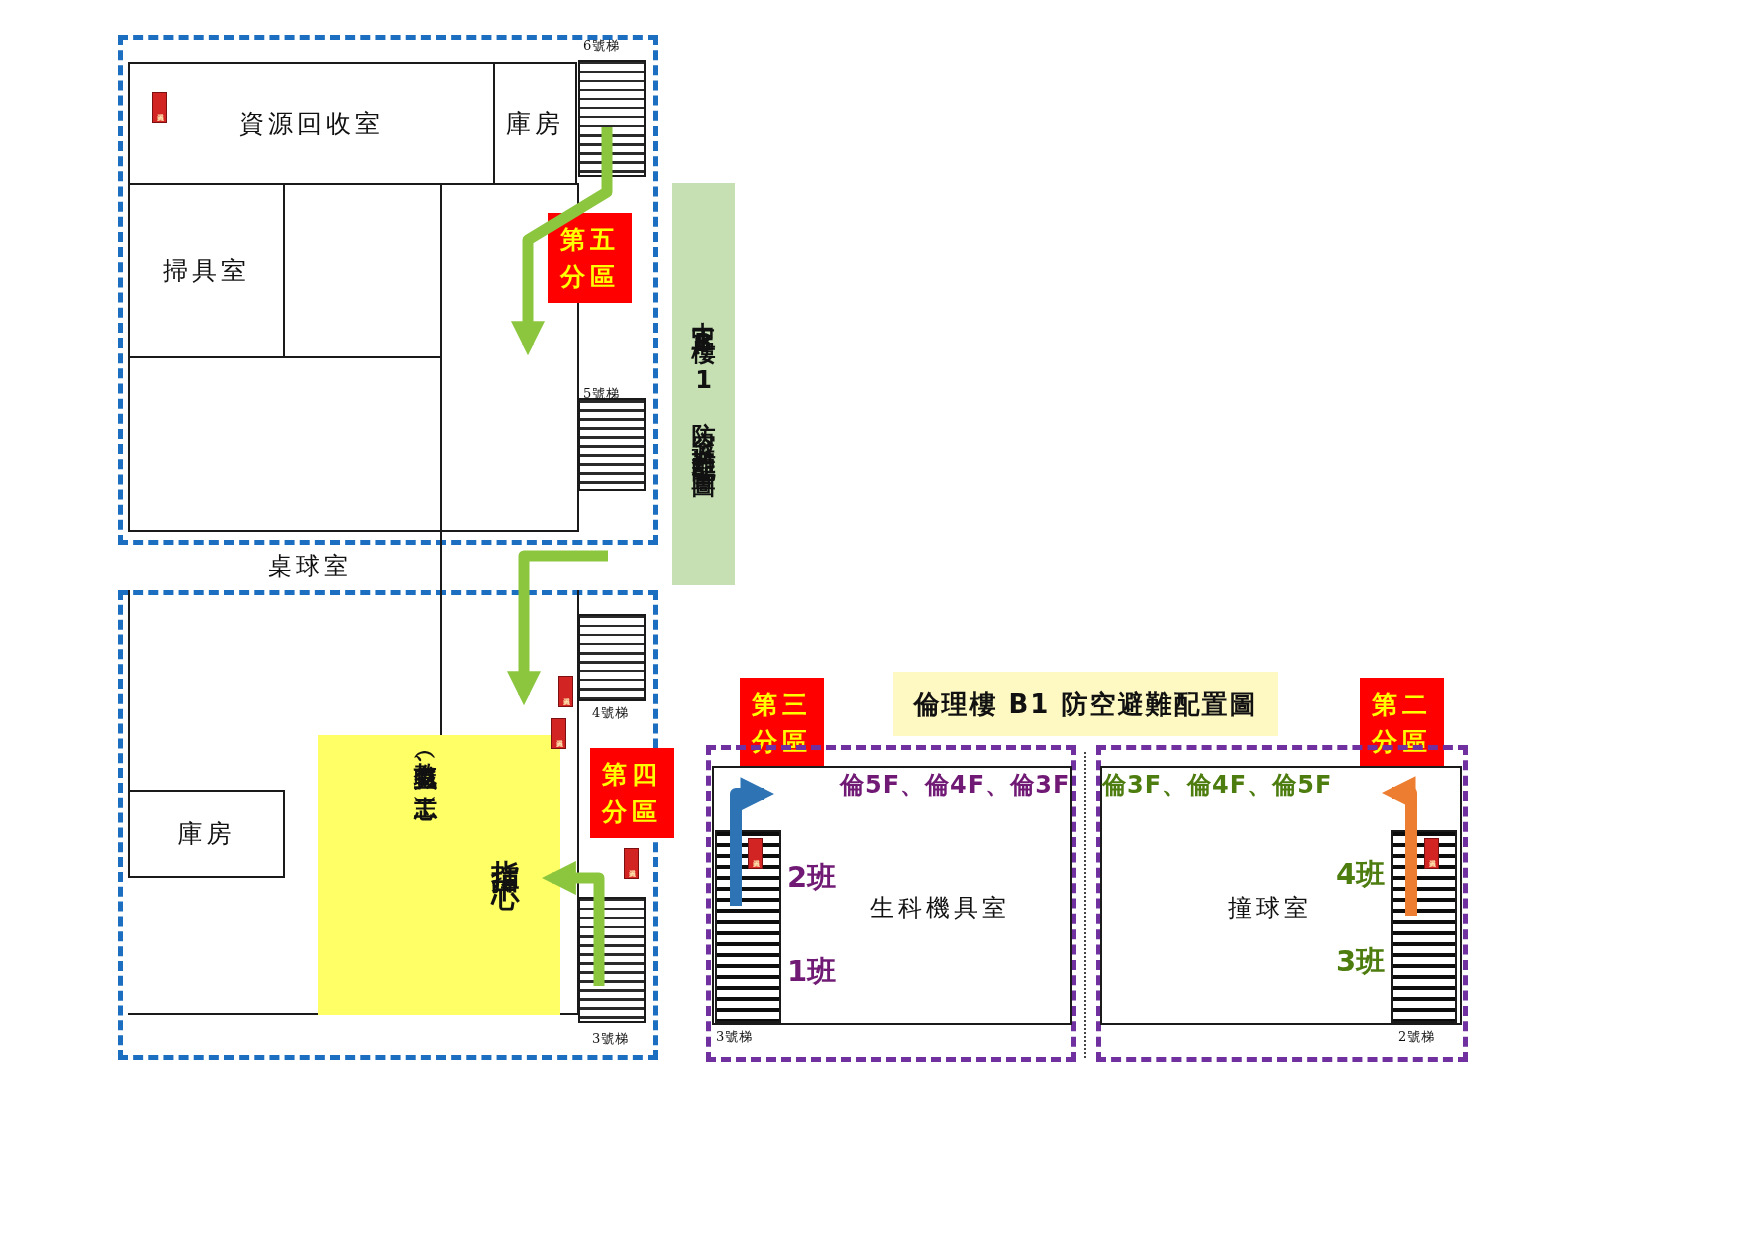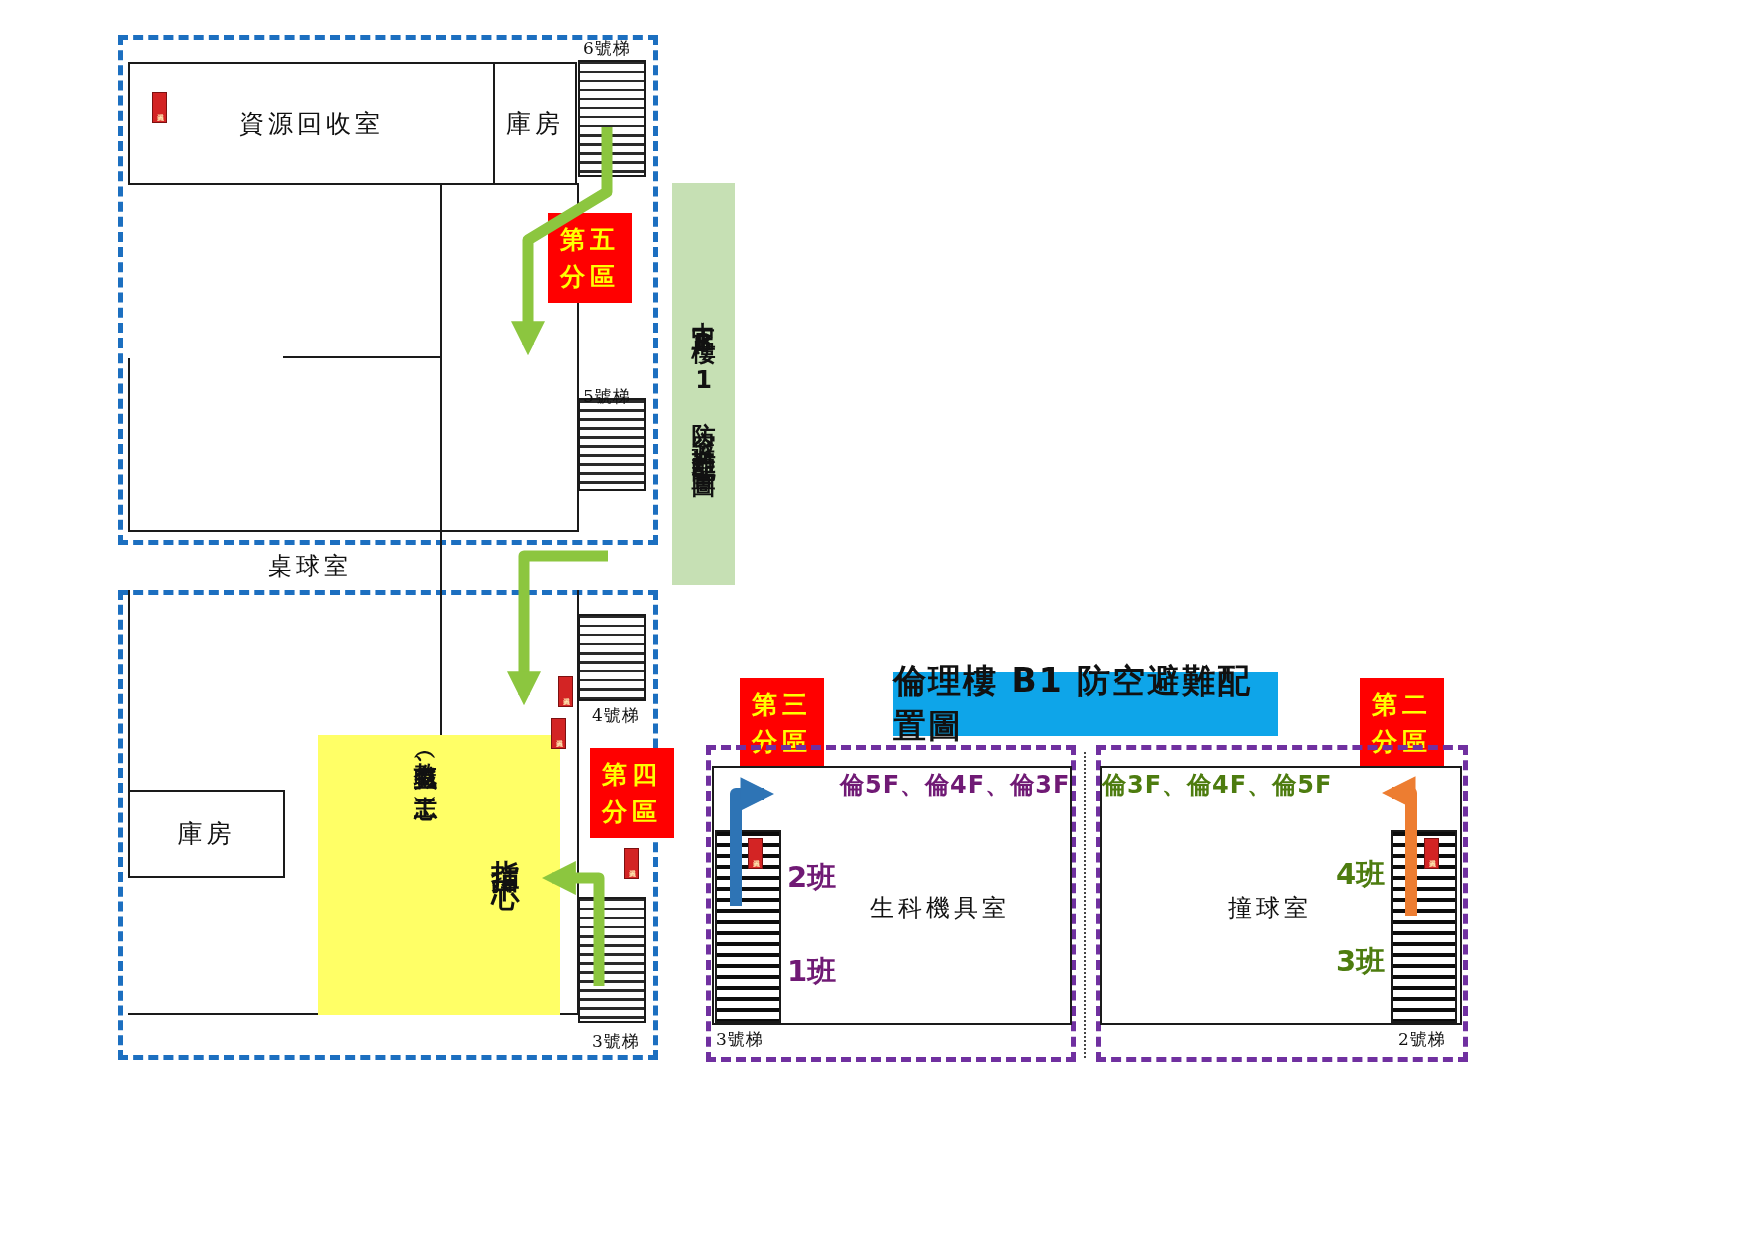--- a/index.html
+++ b/index.html
@@ -10,34 +10,34 @@
   .dashed-blue   { position:absolute; border:5px dashed #1c6fc0; background:transparent; }
   .dashed-purple { position:absolute; border:5px dashed #7030a0; background:transparent; }
 
   .wall { position:absolute; background:#1a1a1a; }
   .room { position:absolute; border:2px solid #1a1a1a; display:flex; align-items:center; justify-content:center; }
 
   .room-label { font-family:Liberation Sans, sans-serif; color:#111; font-size:25px; letter-spacing:4px;
                 text-align:right; white-space:pre-line; line-height:1.5; }
   .free-label { position:absolute; font-family:"DejaVu Serif", serif; color:#111; font-size:24px;
                 letter-spacing:4px; text-align:center; }
-  .stair-label { position:absolute; font-family:"DejaVu Serif", serif; color:#111; font-size:17px; letter-spacing:1px; }
+  .stair-label { position:absolute; font-family:"DejaVu Serif", serif; color:#111; font-size:13px; letter-spacing:1px; }
 
   .stairs { position:absolute; border:2px solid #1a1a1a;
             background:repeating-linear-gradient(180deg,#2a2a2a 0 2.5px,#ffffff 2.5px 9px); }
   .stairs-dense { background:repeating-linear-gradient(180deg,#0d0d0d 0 4.5px,#ffffff 4.5px 11px); }
 
   .zone { position:absolute; background:#ff0000; color:#ffff00; font-weight:bold; font-size:25px;
           display:flex; align-items:center; justify-content:center; text-align:center;
           white-space:pre-line; line-height:1.5; letter-spacing:5px; }
 
   .vtitle { position:absolute; background:#c6e0b4; color:#111; writing-mode:vertical-rl; text-orientation:upright;
             font-weight:bold; font-size:24px; letter-spacing:9px; display:flex; align-items:center; justify-content:center; }
 
-  .header { position:absolute; background:#0ea5e9; color:#111; font-weight:bold; font-size:33px;
+  .header { position:absolute; background:#fef9c3; color:#111; font-weight:bold; font-size:26px;
             display:flex; align-items:center; justify-content:center; letter-spacing:2px; }
 
   .command { position:absolute; background:#ffff66; }
   .v-text  { position:absolute; writing-mode:vertical-rl; text-orientation:upright; color:#111;
              font-family:"DejaVu Serif", serif; }
   .cmd-note  { font-size:23px; font-weight:bold; letter-spacing:2px; }
   .cmd-title { font-size:28px; font-weight:bold; letter-spacing:7px; }
 
   .fx { position:absolute; width:15px; height:31px; background:#d32424; border:1px solid #7c1010;
         color:#ffe9b0; font-size:7px; line-height:1; writing-mode:vertical-rl; text-orientation:upright;
@@ -57,20 +57,23 @@
 <div class="page">
 
   <div class="dashed-blue" style="left:118px;top:35px;width:540px;height:510px;"></div>
   <div class="dashed-blue" style="left:118px;top:590px;width:540px;height:470px;"></div>
 
   <div class="room" style="left:128px;top:62px;width:367px;height:123px;">
     <span class="room-label">資源回收室</span>
   </div>
   <div class="room" style="left:493px;top:62px;width:84px;height:123px;">
     <span class="room-label">庫房</span>
+  </div>
+  <div class="room" style="left:128px;top:183px;width:157px;height:175px;">
+    <span class="room-label">掃具室</span>
   </div>
   <div class="room" style="left:128px;top:790px;width:157px;height:88px;">
     <span class="room-label">庫房</span>
   </div>
 
   <div class="wall" style="left:440px;top:183px;width:2px;height:554px;"></div>
   <div class="wall" style="left:577px;top:183px;width:2px;height:349px;"></div>
   <div class="wall" style="left:128px;top:530px;width:451px;height:2px;"></div>
   <div class="wall" style="left:283px;top:356px;width:157px;height:2px;"></div>
   <div class="wall" style="left:128px;top:358px;width:2px;height:174px;"></div>

